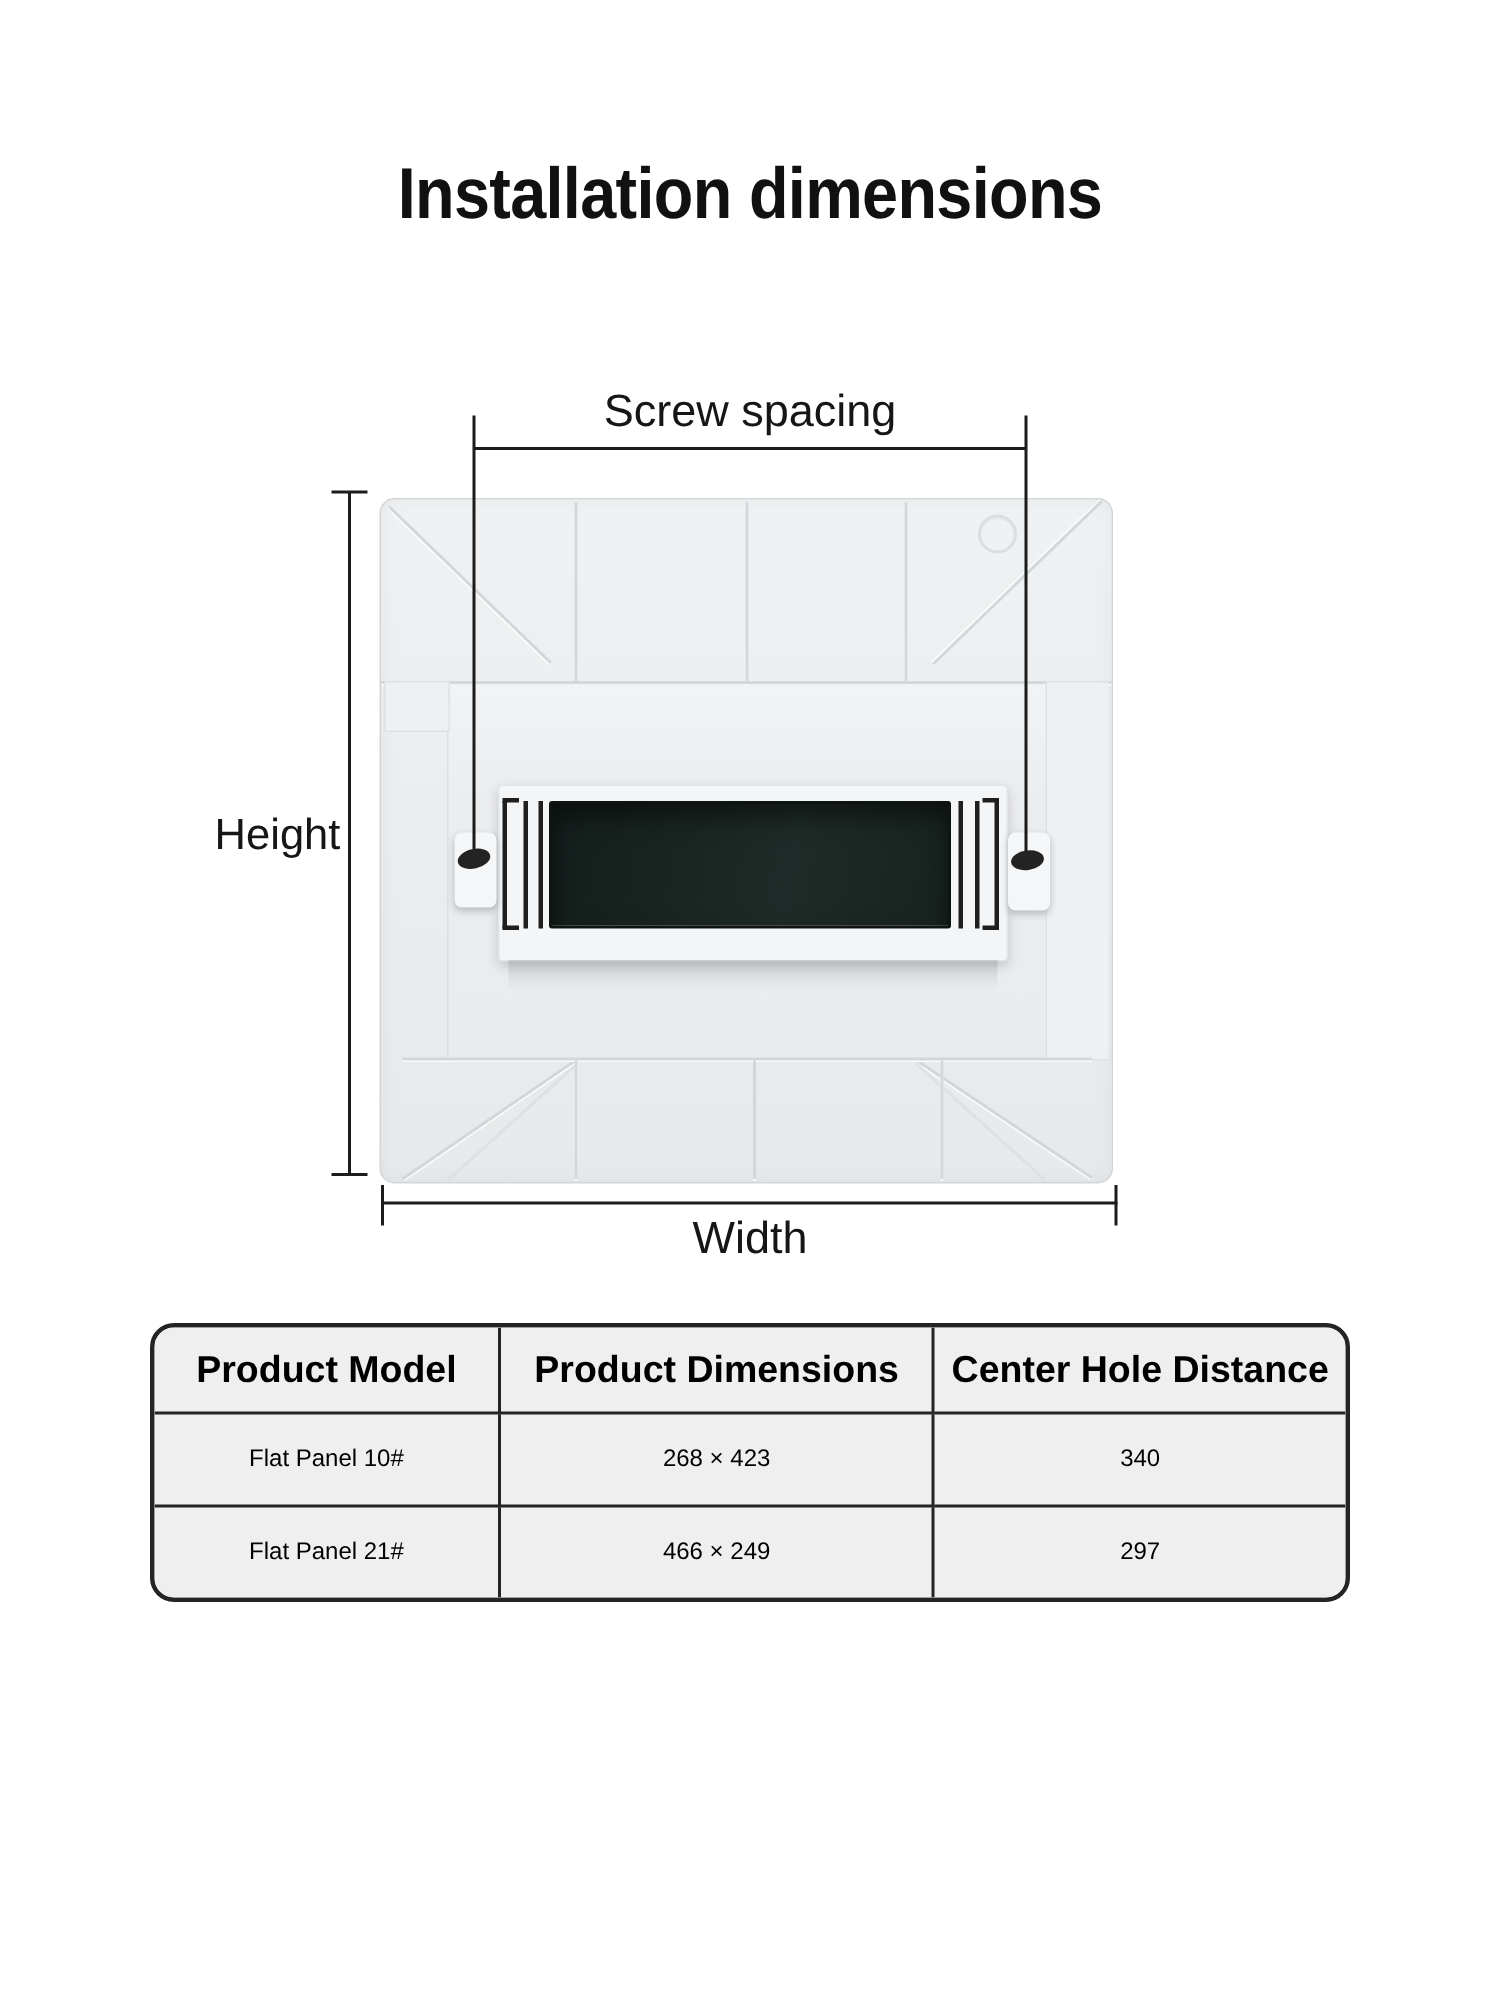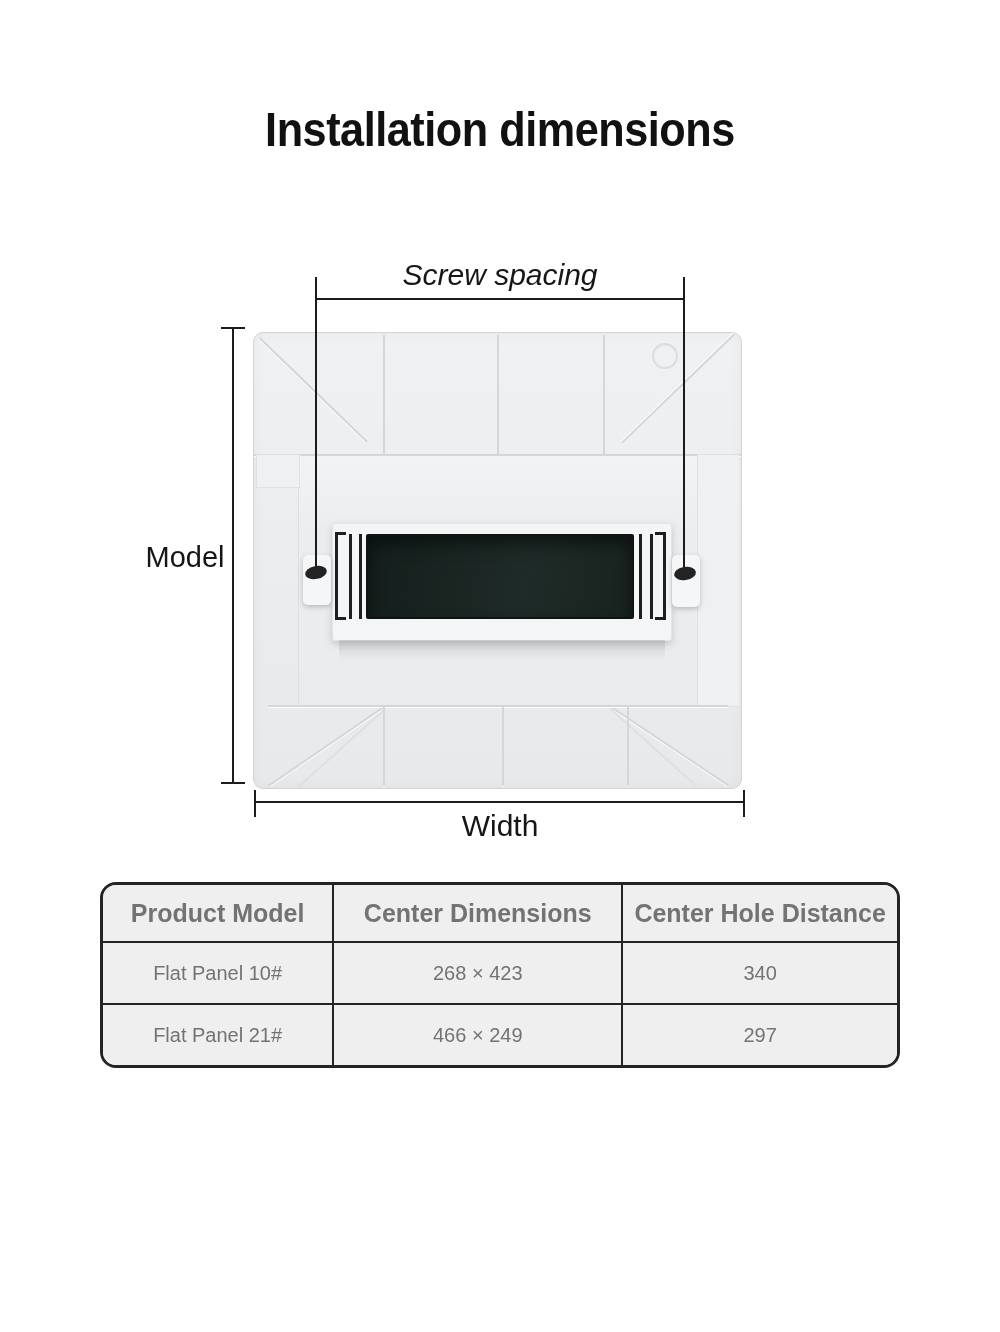--- a/index.html
+++ b/index.html
@@ -14,21 +14,21 @@
   .title{top:102px;left:0;width:100%;text-align:center;line-height:56px;}
   .title-inner{display:inline-block;transform:scaleX(.9);transform-origin:center;
     font-size:48px;font-weight:bold;letter-spacing:-.5px;color:#111;}
   .subtitle{top:181px;left:0;width:100%;text-align:center;line-height:40px;}
   .subtitle-inner{display:inline-block;transform:scaleX(.94);transform-origin:center;
     font-size:32px;color:#1d1d1d;}
 
   
   .dim{background:var(--dim-line,#1c1c1c);z-index:6;}
   .dim-label{z-index:7;color:#161616;}
-  .screw-label{top:258px;left:0;width:100%;text-align:center;font-size:30px;line-height:34px;font-style:italic;}
+  .screw-label{top:258px;left:0;width:100%;text-align:center;font-size:30px;line-height:34px;}
   .height-label{top:540px;left:138px;width:94px;text-align:center;font-size:29px;line-height:34px;}
   .width-label{top:809px;left:0;width:100%;text-align:center;font-size:30px;line-height:34px;}
 
   
   .box{
     left:253px;top:332px;width:487px;height:455px;border-radius:10px;z-index:1;
     background:linear-gradient(180deg,#eff1f2 0%,#eaecee 55%,#e7e9eb 100%);
     border:1px solid #d2d5d7;
     box-shadow:inset 0 0 14px rgba(0,0,0,.045);
   }
@@ -58,24 +58,24 @@
 
   
   .table-wrap{
     left:100px;top:882px;width:794px;
     border:3px solid #242424;border-radius:16px;overflow:hidden;
     background:#efefef;z-index:8;
   }
   table.spec{border-collapse:collapse;width:100%;table-layout:fixed;}
   .spec th,.spec td{
     background:#efefef;border:2px solid #242424;
-    text-align:center;vertical-align:middle;color:#737373;
+    text-align:center;vertical-align:middle;color:#000000;
   }
   .spec th{height:54px;font-size:25px;font-weight:bold;}
-  .spec td{height:58px;font-size:20px;font-weight:normal;}
+  .spec td{height:58px;font-size:16px;font-weight:normal;}
   .spec tr th:first-child,.spec tr td:first-child{border-left:none;}
   .spec tr th:last-child,.spec tr td:last-child{border-right:none;}
   .spec thead tr th{border-top:none;}
   .spec tbody tr:last-child td{border-bottom:none;}
 </style>
 </head>
 <body style="background: rgb(255, 255, 255);">
 
 <div class="stage">
 
@@ -83,21 +83,21 @@
     <span class="title-inner">Installation dimensions</span>
   </div>
 
   <div>
 
     <div class="abs dim-label screw-label">Screw spacing</div>
     <div class="abs dim" style="left:316px;top:298px;width:368px;height:2px;"></div>
     <div class="abs dim" style="left:315px;top:277px;width:2px;height:293px;"></div>
     <div class="abs dim" style="left:683px;top:277px;width:2px;height:294px;"></div>
 
-    <div class="abs dim-label height-label">Model</div>
+    <div class="abs dim-label height-label">Height</div>
     <div class="abs dim" style="left:232px;top:328px;width:2px;height:456px;"></div>
     <div class="abs dim" style="left:221px;top:327px;width:24px;height:2px;"></div>
     <div class="abs dim" style="left:221px;top:782px;width:24px;height:2px;"></div>
 
     <div class="abs dim" style="left:255px;top:801px;width:490px;height:2px;"></div>
     <div class="abs dim" style="left:254px;top:790px;width:2px;height:27px;"></div>
     <div class="abs dim" style="left:743px;top:790px;width:2px;height:27px;"></div>
     <div class="abs dim-label width-label">Width</div>
 
     <div class="abs box">
@@ -149,21 +149,21 @@
   <div class="abs table-wrap">
     <table class="spec">
       <colgroup>
           <col style="width:29%">
           <col style="width:36.4%">
           <col style="width:34.6%">
         </colgroup>
       <thead>
         <tr>
           <th>Product Model</th>
-          <th>Center Dimensions</th>
+          <th>Product Dimensions</th>
           <th>Center Hole Distance</th>
         </tr>
       </thead>
       <tbody>
         <tr>
           <td>Flat Panel 10#</td>
           <td>268 × 423</td>
           <td>340</td>
         </tr>
         <tr>

